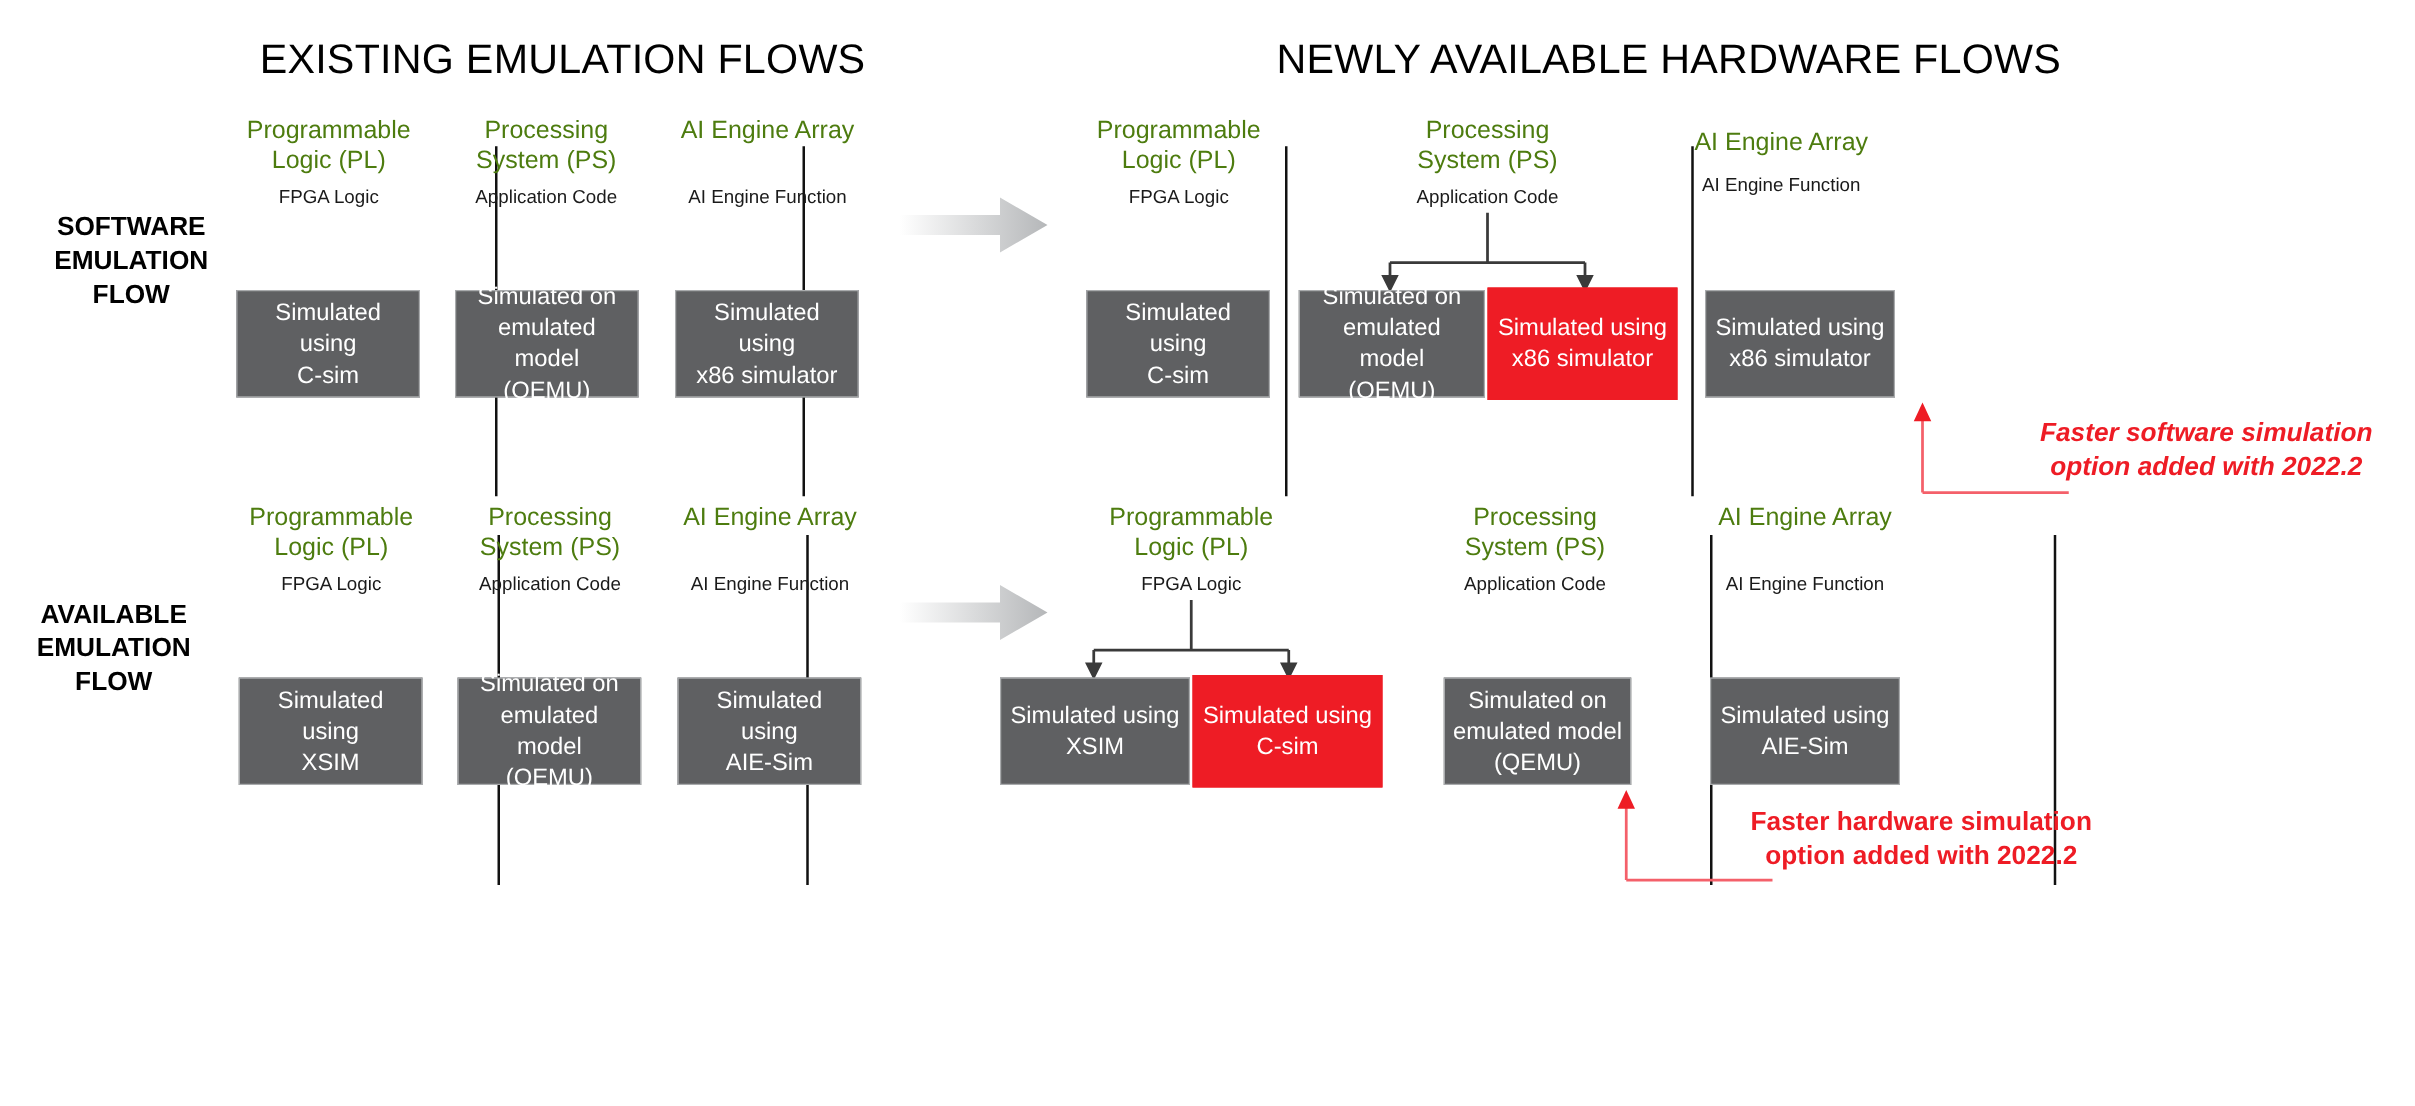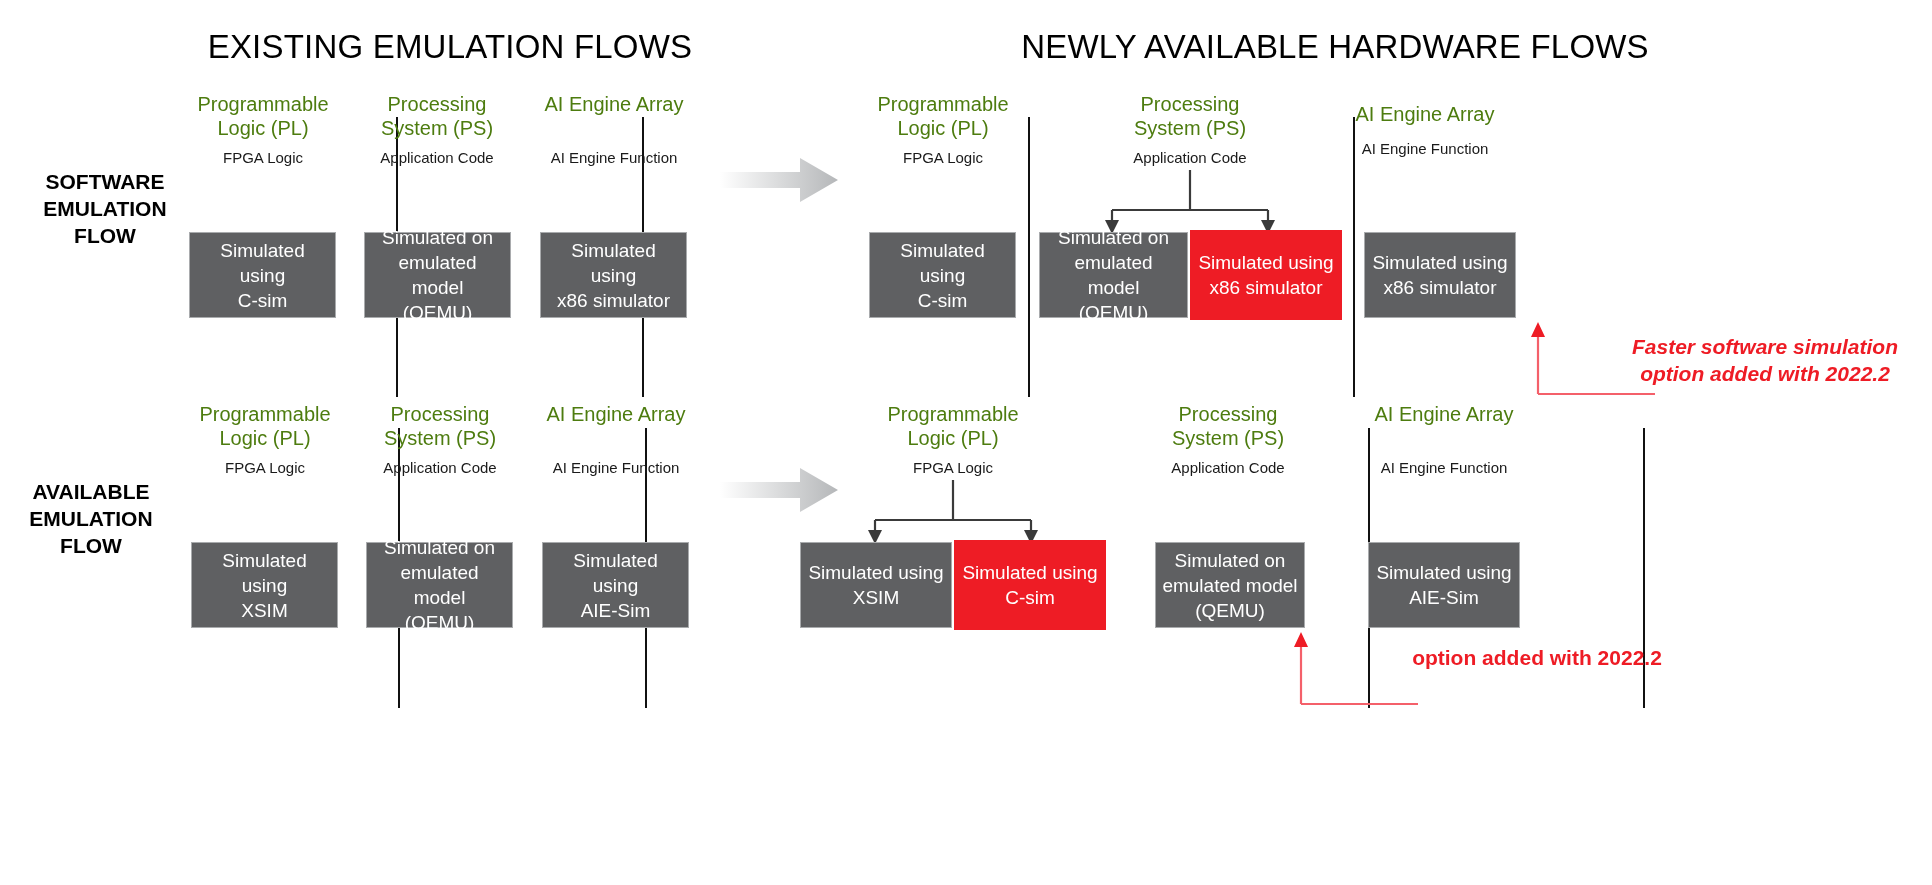--- a/index.html
+++ b/index.html
@@ -325,16 +325,17 @@
   </div>
 
   <svg class="abs" style="left:1293px;top:628px;" width="150" height="80" viewBox="0 0 150 80">
     <g stroke="#f4606a" stroke-width="2.2" fill="none">
       <path d="M8 76 L8 16"></path>
       <path d="M8 76 L125 76"></path>
     </g>
     <path d="M8 4 L1 19 L15 19 Z" fill="#ee1c25"></path>
   </svg>
   <div class="abs" style="left:1370px;top:644px;width:334px;">
+    <div class="callout-text">Faster hardware simulation</div>
     <div class="callout-text">option added with 2022.2</div>
   </div>
 
 </div>
 
 </body></html>

